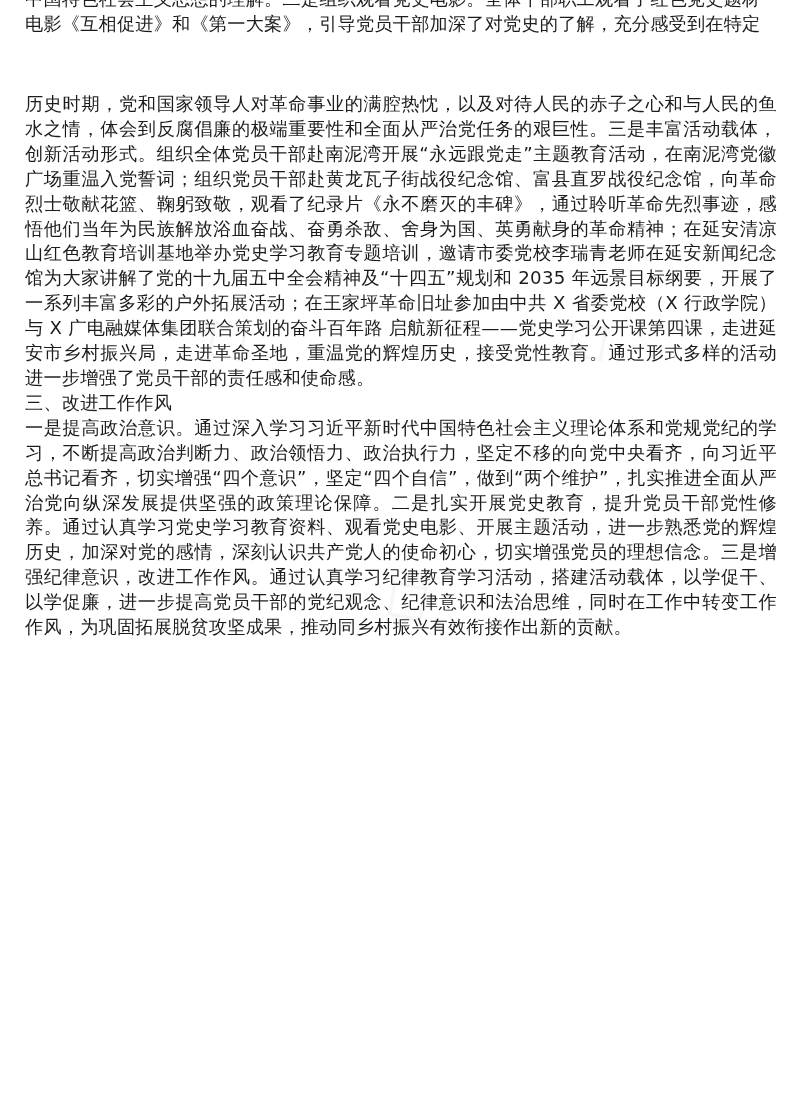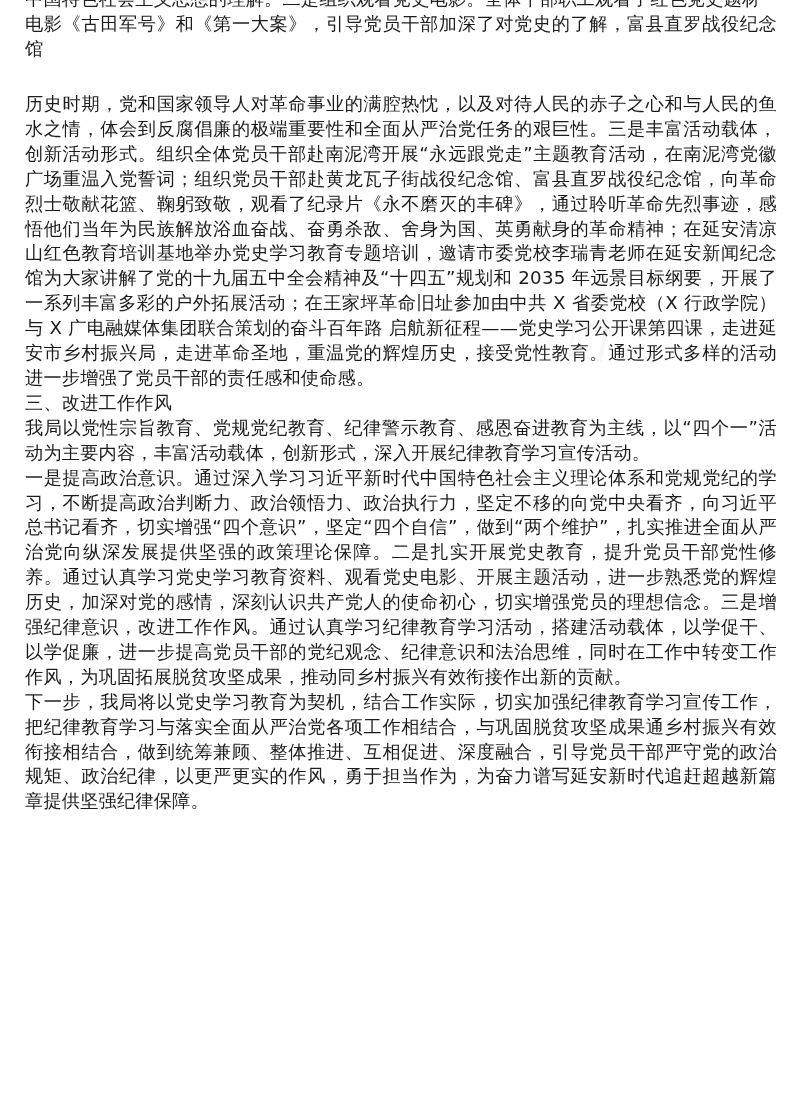--- a/index.html
+++ b/index.html
@@ -51,27 +51,25 @@
     white-space: nowrap;
   }
 </style>
 </head>
 <body>
 
 <div class="page">
 
   <div class="text-block top-block">
     <p>中国特色社会主义思想的理解。二是组织观看党史电影。全体干部职工观看了红色党史题材</p>
-    <p>电影《古田军号》和《第一大案》，引导党员干部加深了对党史的了解，富县直罗战役纪念馆</p>
+    <p>电影《互相促进》和《第一大案》，引导党员干部加深了对党史的了解，充分感受到在特定</p>
   </div>
 
   <div class="text-block main-block">
     <p>历史时期，党和国家领导人对革命事业的满腔热忱，以及对待人民的赤子之心和与人民的鱼水之情，体会到反腐倡廉的极端重要性和全面从严治党任务的艰巨性。三是丰富活动载体，创新活动形式。组织全体党员干部赴南泥湾开展“永远跟党走”主题教育活动，在南泥湾党徽广场重温入党誓词；组织党员干部赴黄龙瓦子街战役纪念馆、富县直罗战役纪念馆，向革命烈士敬献花篮、鞠躬致敬，观看了纪录片《永不磨灭的丰碑》，通过聆听革命先烈事迹，感悟他们当年为民族解放浴血奋战、奋勇杀敌、舍身为国、英勇献身的革命精神；在延安清凉山红色教育培训基地举办党史学习教育专题培训，邀请市委党校李瑞青老师在延安新闻纪念馆为大家讲解了党的十九届五中全会精神及“十四五”规划和 2035 年远景目标纲要，开展了一系列丰富多彩的户外拓展活动；在王家坪革命旧址参加由中共 X 省委党校（X 行政学院）与 X 广电融媒体集团联合策划的奋斗百年路 启航新征程——党史学习公开课第四课，走进延安市乡村振兴局，走进革命圣地，重温党的辉煌历史，接受党性教育。通过形式多样的活动进一步增强了党员干部的责任感和使命感。</p>
     <p>三、改进工作作风</p>
-    <p>我局以党性宗旨教育、党规党纪教育、纪律警示教育、感恩奋进教育为主线，以“四个一”活动为主要内容，丰富活动载体，创新形式，深入开展纪律教育学习宣传活动。</p>
     <p>一是提高政治意识。通过深入学习习近平新时代中国特色社会主义理论体系和党规党纪的学习，不断提高政治判断力、政治领悟力、政治执行力，坚定不移的向党中央看齐，向习近平总书记看齐，切实增强“四个意识”，坚定“四个自信”，做到“两个维护”，扎实推进全面从严治党向纵深发展提供坚强的政策理论保障。二是扎实开展党史教育，提升党员干部党性修养。通过认真学习党史学习教育资料、观看党史电影、开展主题活动，进一步熟悉党的辉煌历史，加深对党的感情，深刻认识共产党人的使命初心，切实增强党员的理想信念。三是增强纪律意识，改进工作作风。通过认真学习纪律教育学习活动，搭建活动载体，以学促干、以学促廉，进一步提高党员干部的党纪观念、纪律意识和法治思维，同时在工作中转变工作作风，为巩固拓展脱贫攻坚成果，推动同乡村振兴有效衔接作出新的贡献。</p>
-    <p>下一步，我局将以党史学习教育为契机，结合工作实际，切实加强纪律教育学习宣传工作，把纪律教育学习与落实全面从严治党各项工作相结合，与巩固脱贫攻坚成果通乡村振兴有效衔接相结合，做到统筹兼顾、整体推进、互相促进、深度融合，引导党员干部严守党的政治规矩、政治纪律，以更严更实的作风，勇于担当作为，为奋力谱写延安新时代追赶超越新篇章提供坚强纪律保障。</p>
   </div>
 
   <div class="watermark" style="left:200px; top:300px;">◇</div>
   <div class="watermark" style="left:560px; top:300px;">◇</div>
   <div class="watermark" style="left:380px; top:560px;">◇</div>
 </div>
 
 </body></html>

